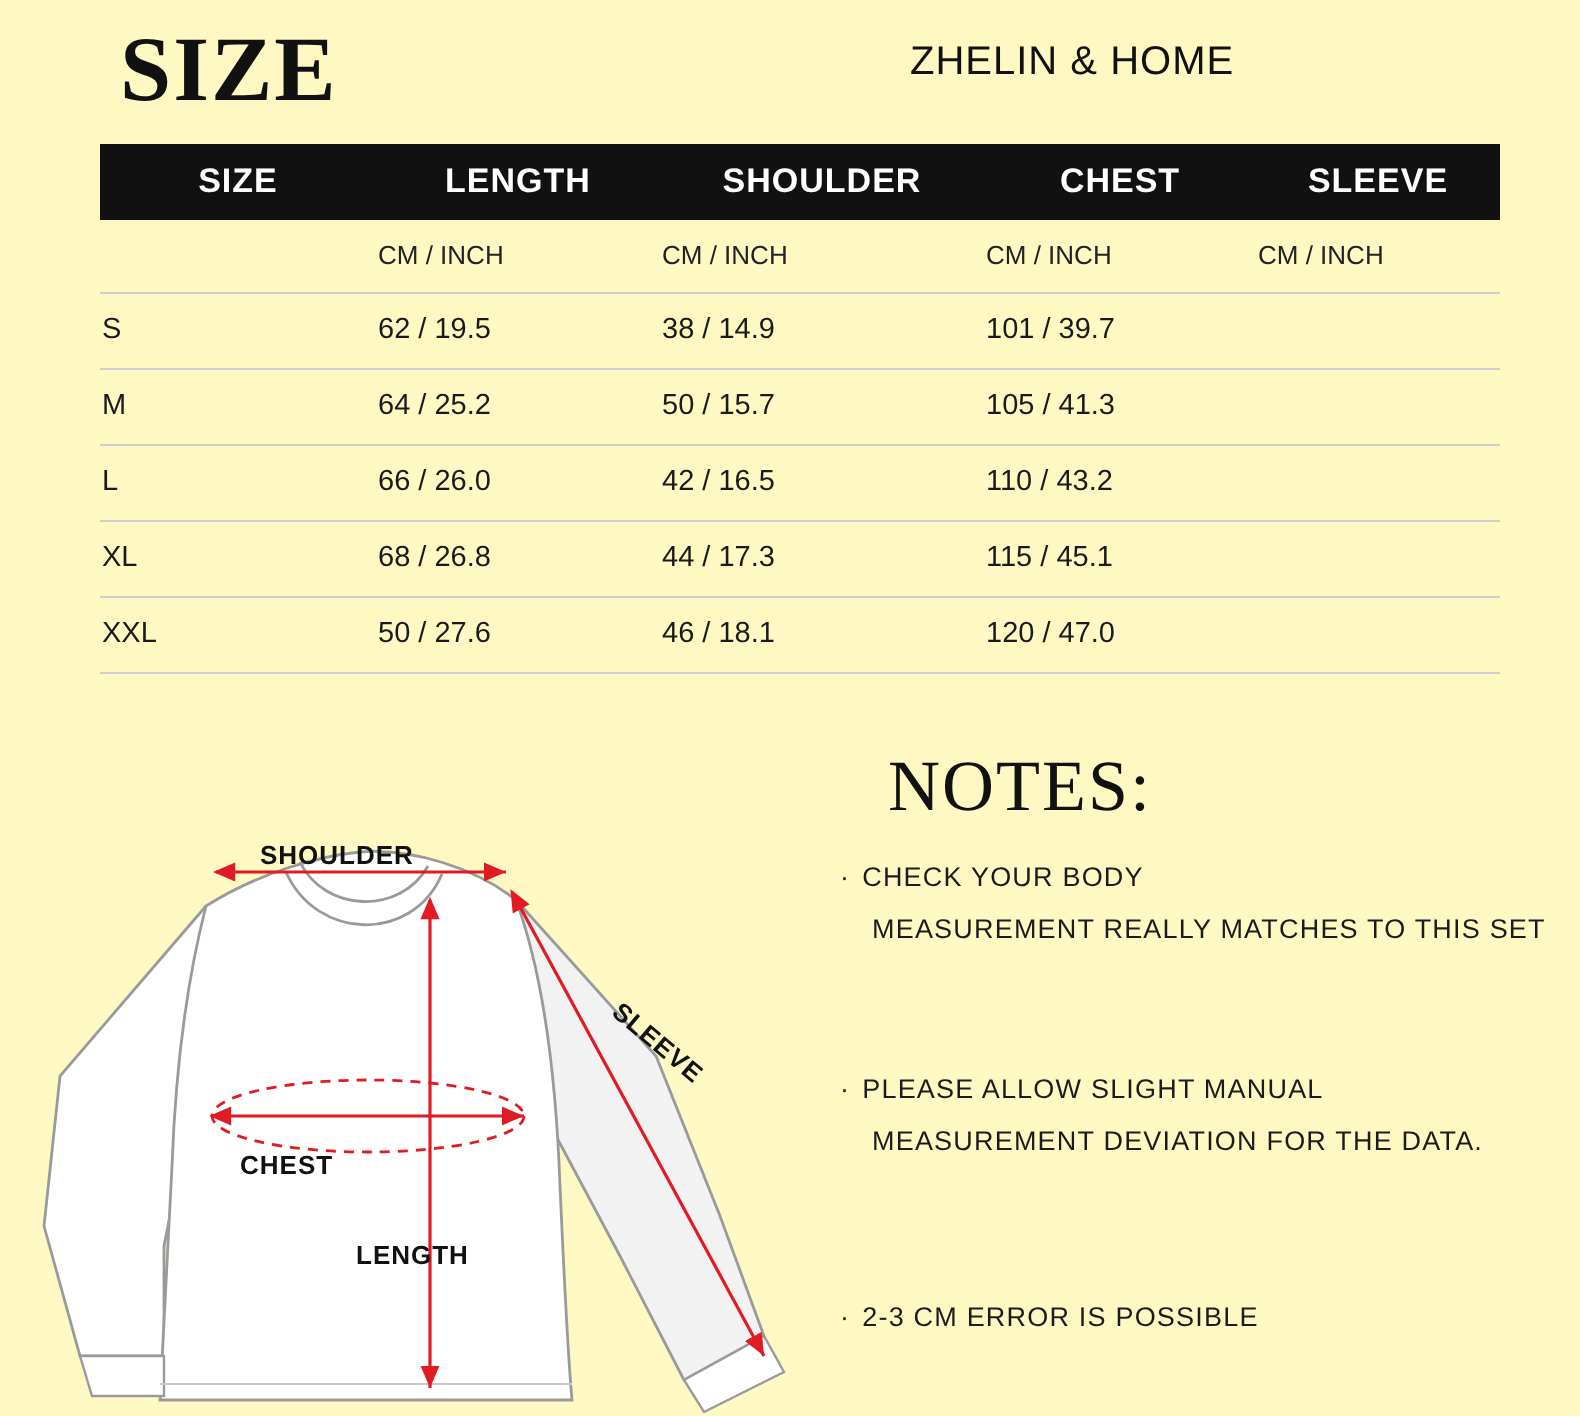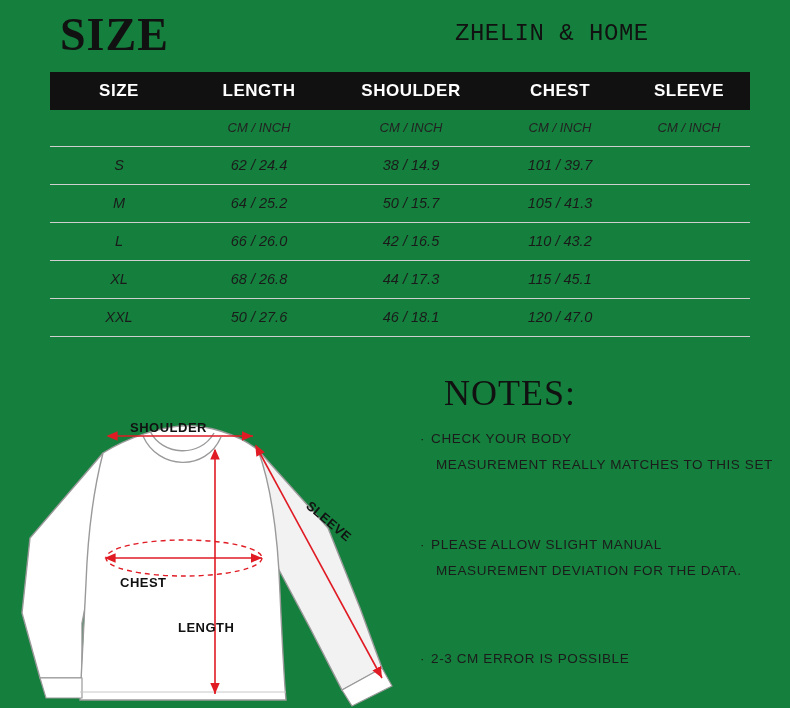--- a/index.html
+++ b/index.html
@@ -9,21 +9,21 @@
     width: 790px;
     height: 708px;
     background: #ffffff;
     font-family: "Liberation Sans", sans-serif;
     overflow: hidden;
   }
   .page {
     position: relative;
     width: 790px;
     height: 708px;
-    background: #15803d;
+    background: #fef9c3;
   }
 
   
   .header {
     position: absolute;
     left: 0; top: 0;
     width: 790px;
     height: 68px;
   }
   .title-size {
@@ -33,23 +33,23 @@
     font-size: 46px;
     font-weight: bold;
     letter-spacing: 1px;
     color: #111;
     font-family: "Liberation Serif", serif;
   }
   .brand {
     position: absolute;
     left: 455px;
     top: 20px;
-    font-size: 24px;
+    font-size: 20px;
     color: #111;
-    font-family: Liberation Mono, monospace;
+    font-family: Liberation Sans, sans-serif;
     letter-spacing: 0.5px;
   }
 
   
   .table-wrap {
     position: absolute;
     left: 50px;
     top: 72px;
     width: 700px;
   }
@@ -68,25 +68,23 @@
     background: #111111;
     color: #ffffff;
     font-size: 17px;
     font-weight: bold;
     height: 38px;
     text-align: center;
     letter-spacing: 0.5px;
   }
   table.size-table tbody td {
     height: 38px;
-    text-align: center;
     font-size: 14.5px;
     color: #1a1a1a;
     border-bottom: 1px solid #cfcfcf;
-    font-style: italic;
   }
   table.size-table tbody tr.unit-row td {
     font-size: 13px;
     color: #222;
     height: 36px;
   }
   table.size-table tbody tr:last-child td {
     border-bottom: 1px solid #cfcfcf;
   }
   .cell-size { font-size: 15px; }
@@ -191,21 +189,21 @@
       <tbody>
         <tr class="unit-row">
           <td></td>
           <td>CM / INCH</td>
           <td>CM / INCH</td>
           <td>CM / INCH</td>
           <td>CM / INCH</td>
         </tr>
         <tr>
           <td class="cell-size">S</td>
-          <td>62 / 24.4</td>
+          <td>62 / 19.5</td>
           <td>38 / 14.9</td>
           <td>101 / 39.7</td>
           <td></td>
         </tr>
         <tr>
           <td class="cell-size">M</td>
           <td>64 / 25.2</td>
           <td>50 / 15.7</td>
           <td>105 / 41.3</td>
           <td></td>

